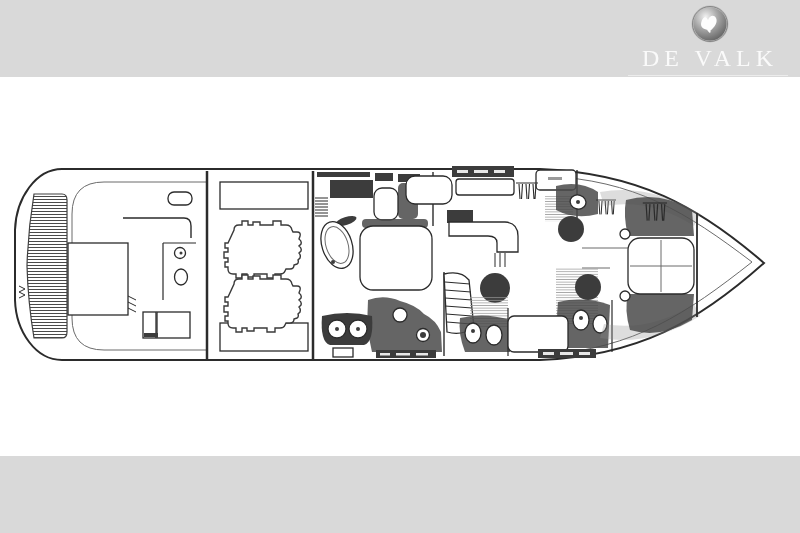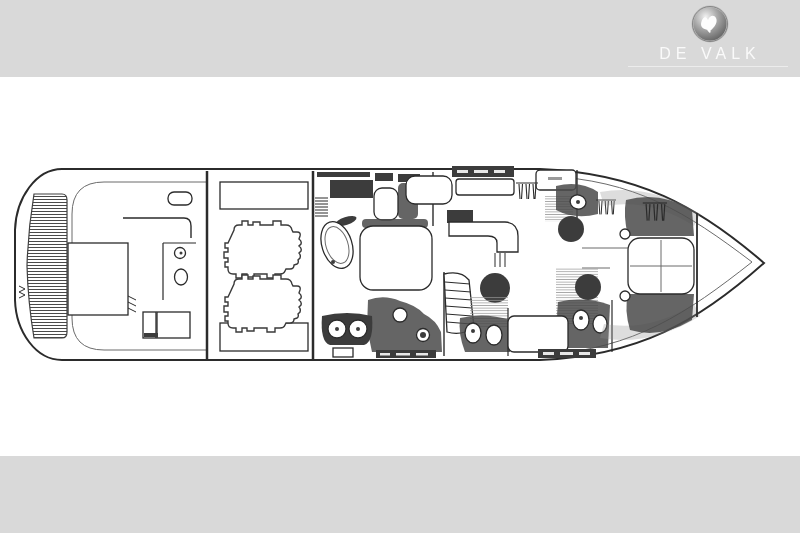--- a/index.html
+++ b/index.html
@@ -8,22 +8,22 @@
     --wordmark:#fafafa; --underline:#ececec;
   }
   html,body{margin:0;padding:0;}
   body{width:800px;height:533px;background:var(--background);
        font-family:"Liberation Sans",sans-serif;overflow:hidden;}
   #page{position:relative;width:800px;height:533px;background:var(--background);}
   #banner{position:absolute;top:0;left:0;width:800px;height:77px;background:var(--banner);}
   #footer-band{position:absolute;top:456px;left:0;width:800px;height:77px;background:var(--banner);}
   #logo{position:absolute;top:4px;left:628px;width:164px;text-align:center;}
   #emblem{display:block;margin:0 auto;}
-  #wordmark{display:block;margin-top:1px;font-family:Liberation Sans, sans-serif;
-            font-size:16px;font-weight:400;letter-spacing:5px;color:var(--wordmark);
+  #wordmark{display:block;margin-top:1px;font-family:Liberation Serif, serif;
+            font-size:24px;font-weight:400;letter-spacing:5px;color:var(--wordmark);
             white-space:nowrap;}
   #logo-rule{display:block;height:0;border-top:1.5px solid var(--underline);
              margin-top:3px;width:160px;}
   #plan-svg{position:absolute;top:0;left:0;}
   .hull{fill:#ffffff;stroke:var(--line);stroke-width:2;}
   .wall{stroke:var(--line);fill:none;}
   .thin{stroke:var(--line-soft);stroke-width:1;fill:none;}
   .furn{fill:#ffffff;stroke:var(--line);stroke-width:1.3;}
   .dark{fill:var(--dark-fill);stroke:none;}
   .blob{fill:#4a4a4a;opacity:.85;stroke:none;}

